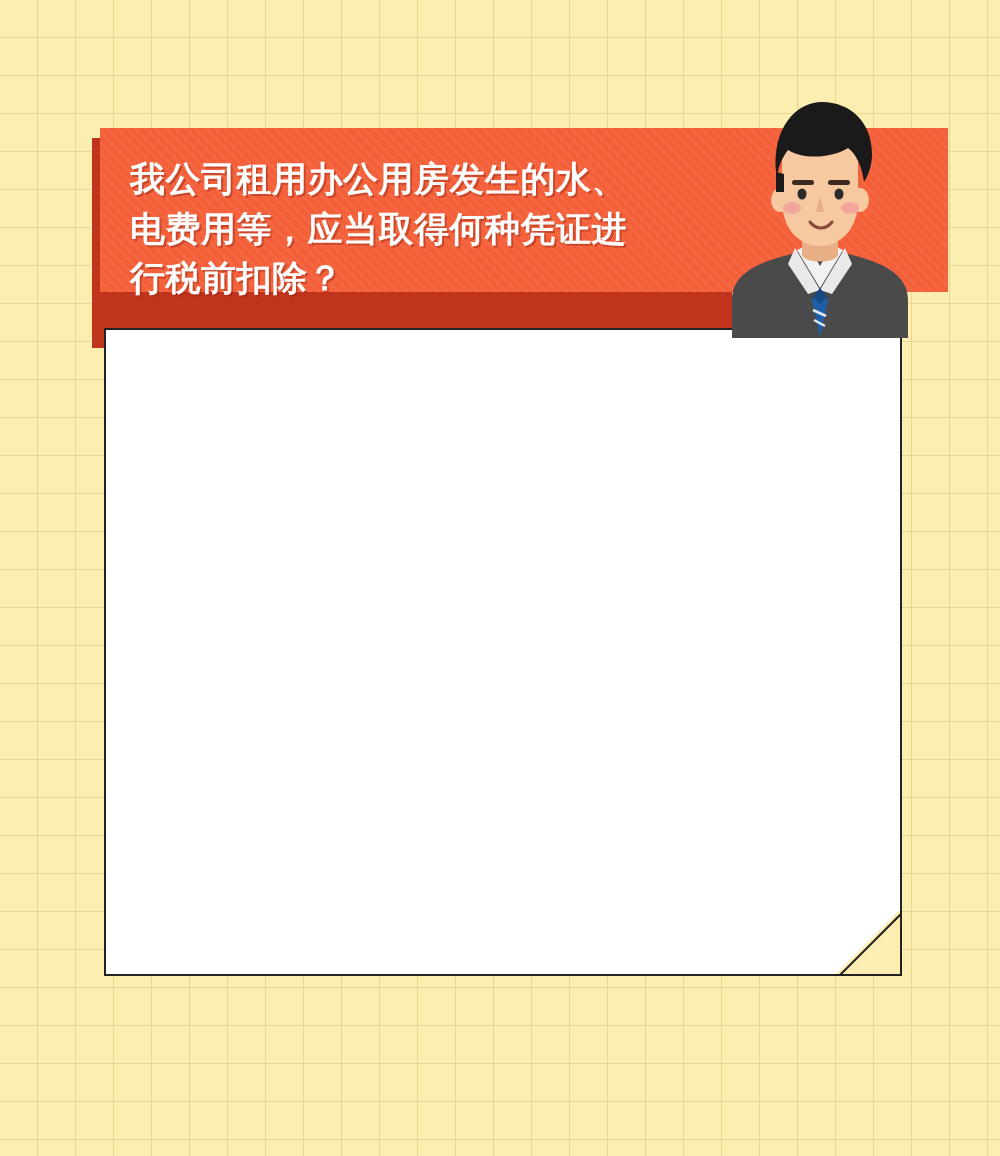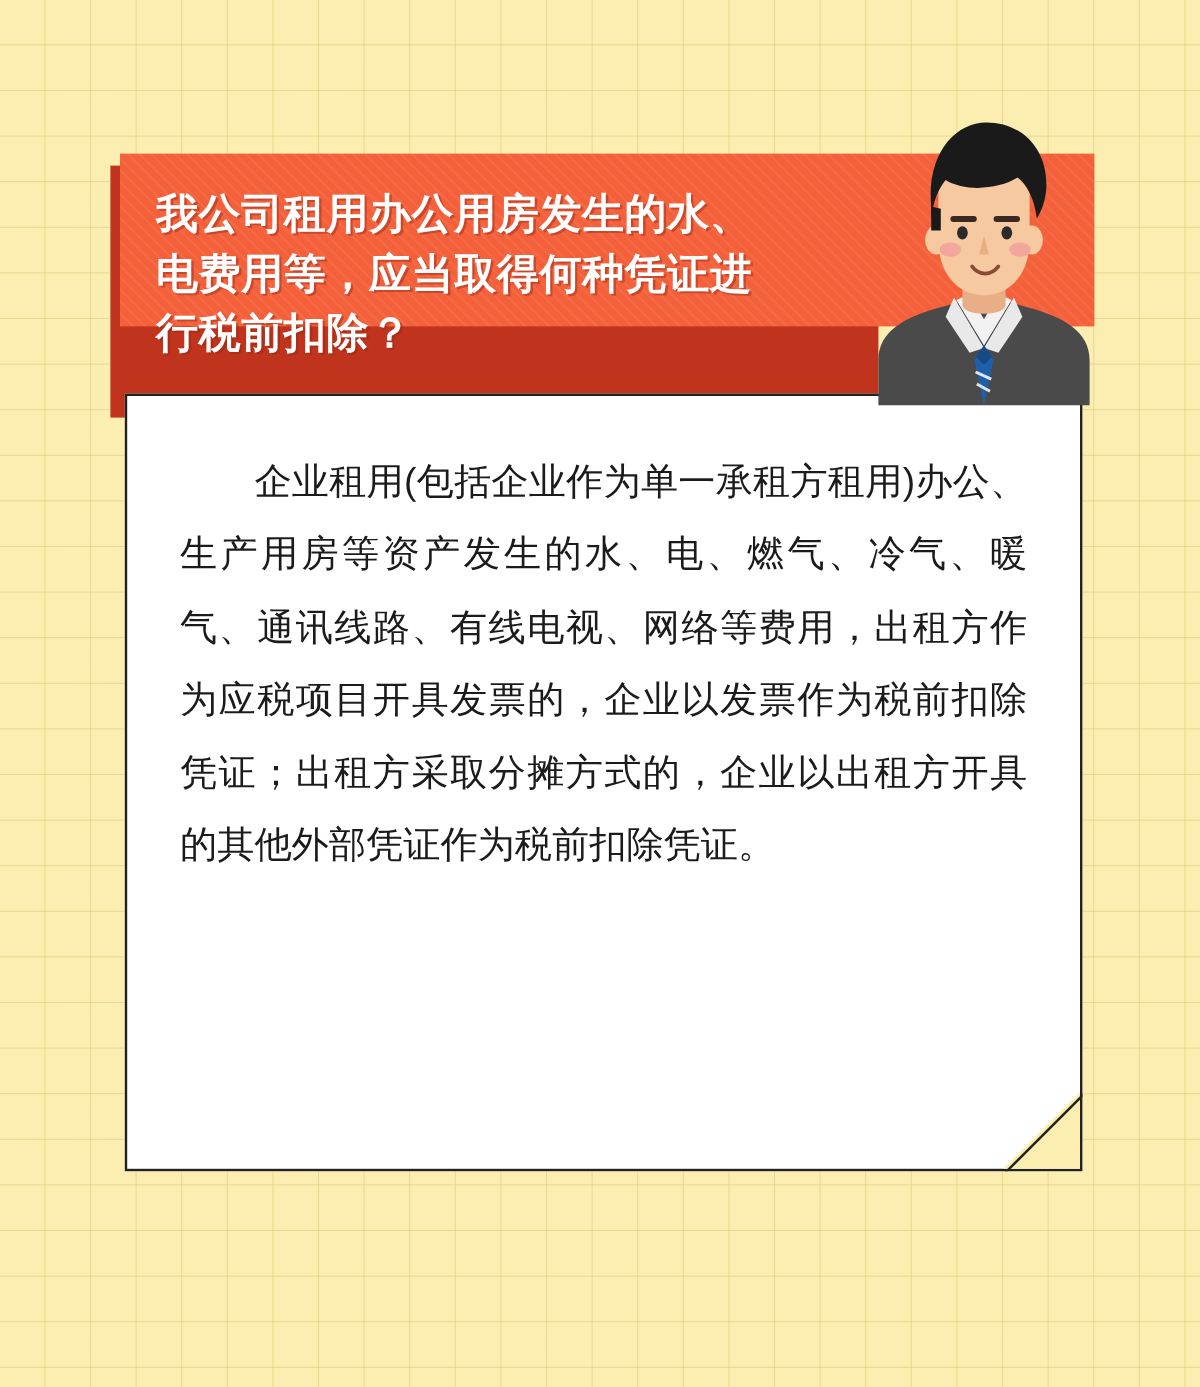--- a/index.html
+++ b/index.html
@@ -45,25 +45,26 @@
     background: #c0331c;
     z-index: 1;
   }
 
   
   #header-banner {
     position: absolute;
     left: 8px;
     top: 0px;
     width: 812px;
-    height: 144px;
+    height: 164px;
     background: #f4603a;
     background-image:
       repeating-linear-gradient(45deg, rgba(255,255,255,0.055) 0px, rgba(255,255,255,0.055) 2px, transparent 2px, transparent 7px);
     z-index: 3;
+    padding-left: 36px;
   }
 
   #header-title {
     position: absolute;
     left: 30px;
     top: 26px;
     width: 600px;
     color: #ffffff;
     font-size: 35px;
     font-weight: bold;
@@ -191,18 +192,17 @@
       <ellipse cx="100" cy="120" rx="9" ry="6" fill="#f19a9a" opacity="0.75"></ellipse>
       <ellipse cx="158" cy="120" rx="9" ry="6" fill="#f19a9a" opacity="0.75"></ellipse>
 
       <path d="M128 108 L124 124 L132 124 Z" fill="#e8ae85"></path>
 
       <path d="M118 134 C124 142 134 142 140 134" stroke="#8a4a3a" stroke-width="3" fill="none" stroke-linecap="round"></path>
     </svg>
   </div>
 
   <div id="body-sheet">
-    <div id="body-text">企业租用(包括企业作为单一承租方租用)办公、生产用房等资产发生的水、电、燃气、冷气、暖气、通讯线路、有线电视、网络等费用，出租方作为应税项目开具发票的，企业以发票作为税前扣除凭证；出租方采取分摊方式的，企业以出租方开具的其他外部凭证作为税前扣除凭证。</div>
     <div id="fold-mask"></div>
     <div id="fold-edge"></div>
   </div>
 
 </div>
 
 </body></html>

